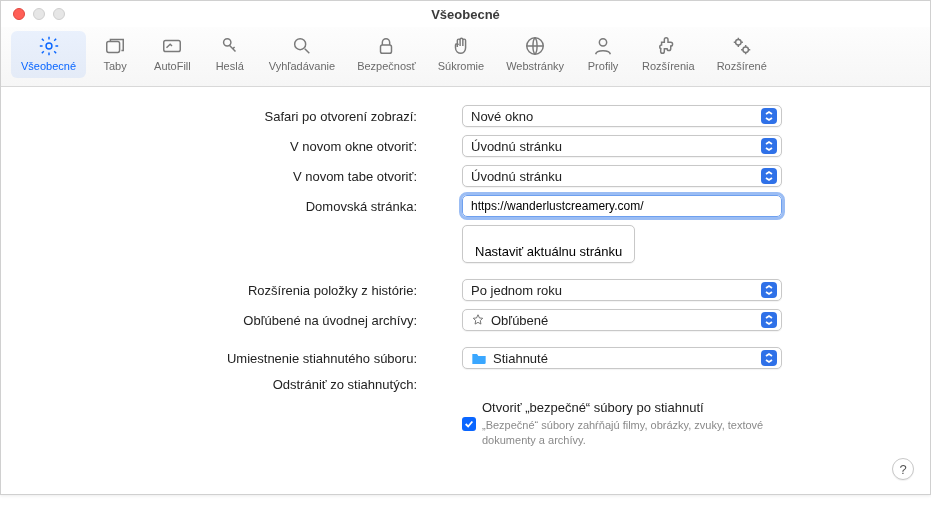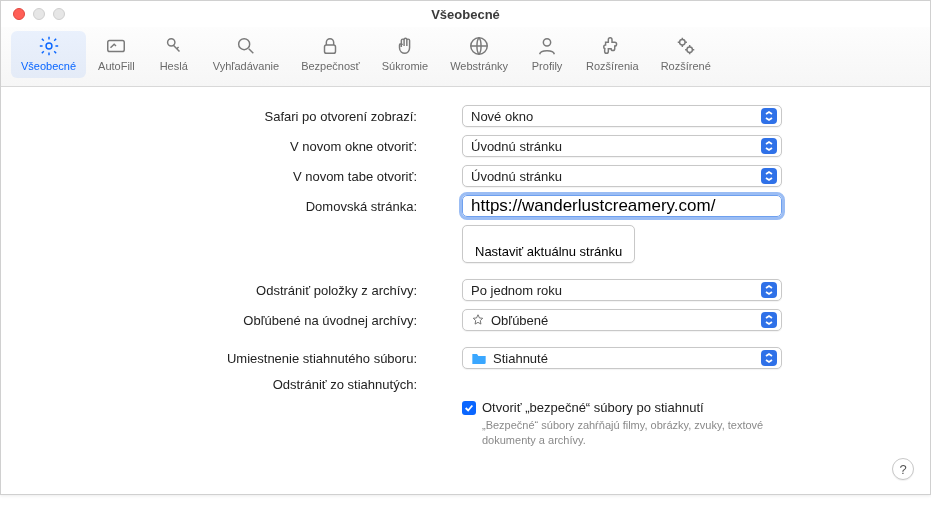--- a/index.html
+++ b/index.html
@@ -108,39 +108,39 @@
     align-items: center;
     justify-content: center;
   }
   .popup .caret svg { stroke: #fff; stroke-width: 1.8; fill: none; width: 10px; height: 12px;}
   .textfield {
     width: 320px;
     height: 22px;
     border: 1px solid #c8c8c8;
     border-radius: 5px;
     padding: 0 8px;
-    font-size: 17px;
+    font-size: 12px;
     outline: 3px solid #9bbdf4;
     outline-offset: 0;
     border-color: #6ea0ef;
     font-family: inherit;
   }
   .pushbtn {
     height: 22px;
     border: 1px solid #c8c8c8;
     border-radius: 5px;
     background: #fff;
     padding: 18px 12px;
     font-size: 13px;
     box-shadow: 0 0.5px 1px rgba(0,0,0,0.06);
   }
   .pre-icon { display:inline-flex; align-items:center; margin-right:6px; }
   .pre-icon svg { width:14px; height:14px; stroke:#5a5a5a; fill:none; stroke-width:1.4;}
   .folder-ic svg { fill:#3aa7ff; stroke:none; width:16px; height:12px;}
-  .check-row { display:flex; align-items:flex-start; }
+  .check-row { display:flex; align-items:center; }
   .checkbox {
     width:14px; height:14px; border-radius:3px; background:#0a66ff;
     display:flex; align-items:center; justify-content:center; margin-right:6px; margin-top:1px;
     flex-shrink:0;
   }
   .checkbox svg { stroke:#fff; stroke-width:2.2; fill:none; width:10px; height:10px;}
   .hint {
     color: #8a8a8a;
     font-size: 11px;
     line-height: 1.35;
@@ -176,20 +176,27 @@
   <div class="toolbar">
     <div class="tool active">
       <svg viewBox="0 0 24 24">
           <circle cx="12" cy="12" r="3.2"></circle>
           <path d="M12 2v3M12 19v3M4.2 4.2l2.1 2.1M17.7 17.7l2.1 2.1M2 12h3M19 12h3M4.2 19.8l2.1-2.1M17.7 6.3l2.1-2.1"></path>
         </svg>
       <span>Všeobecné</span>
     </div>
     <div class="tool">
       <svg viewBox="0 0 24 24">
+          <rect x="3" y="7" width="14" height="12" rx="2"></rect>
+          <path d="M7 7V5h14v12h-2"></path>
+        </svg>
+      <span>Taby</span>
+    </div>
+    <div class="tool">
+      <svg viewBox="0 0 24 24">
           <rect x="3" y="6" width="18" height="12" rx="2"></rect>
           <path d="M6 14l4-4 2 2"></path>
         </svg>
       <span>AutoFill</span>
     </div>
     <div class="tool">
       <svg viewBox="0 0 24 24">
           <circle cx="9" cy="8" r="4"></circle>
           <path d="M11 11l7 7M15 15l2-2"></path>
         </svg>
@@ -297,21 +304,21 @@
     </div>
 
     <div class="row">
       <div class="label-col"></div>
       <div class="ctrl-col">
         <button class="pushbtn">Nastaviť aktuálnu stránku</button>
       </div>
     </div>
 
     <div class="row gap-above">
-      <div class="label-col">Odstrániť položky z archívy:</div>
+      <div class="label-col">Rozšírenia položky z histórie:</div>
       <div class="ctrl-col">
         <div class="popup">
           <span>Po jednom roku</span>
           <span class="caret">
               <svg viewBox="0 0 10 12">
                 <path d="M2 4l3-2 3 2M2 8l3 2 3-2"></path>
               </svg>
             </span>
         </div>
       </div>

